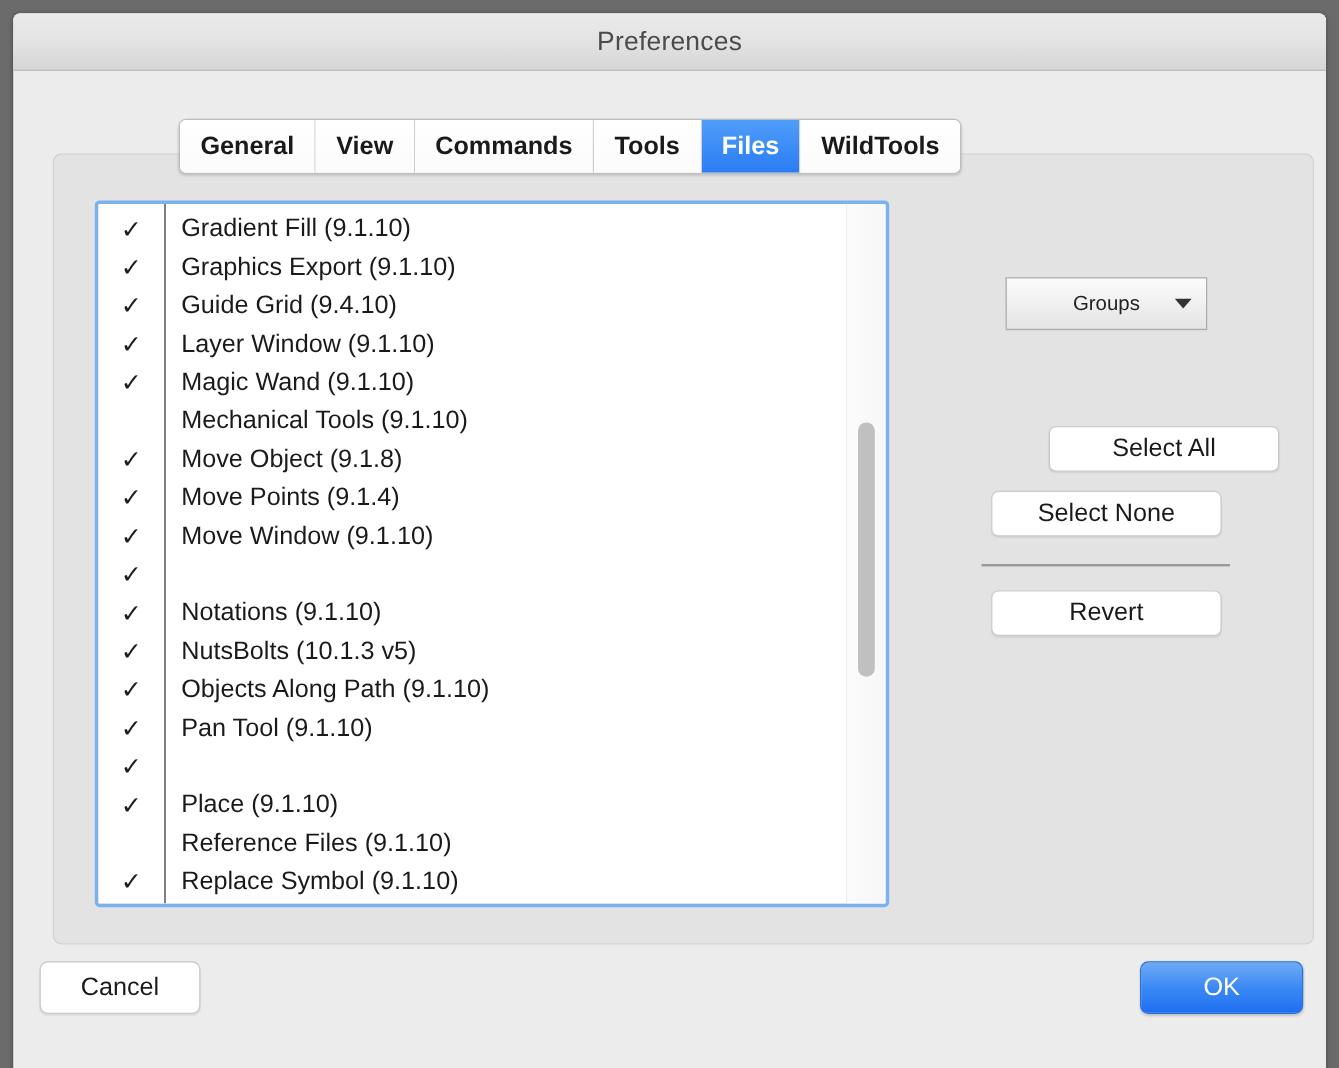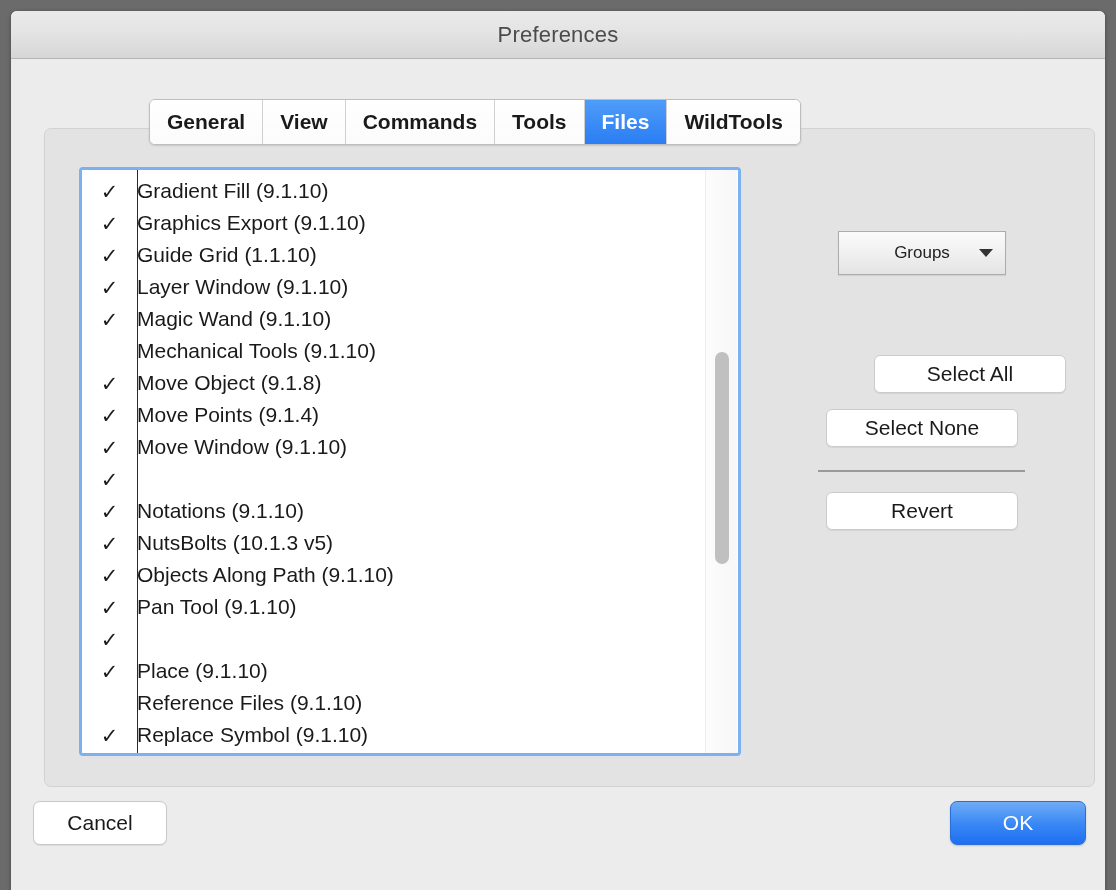--- a/index.html
+++ b/index.html
@@ -127,21 +127,21 @@
     cursor: default;
   }
   .row-check {
     width: 55px;
     text-align: center;
     font-size: 21px;
     color: #1c1c1c;
     line-height: 1;
   }
   .row-label {
-    padding-left: 0;
+    padding-left: 14px;
     font-size: 21px;
     color: #1a1a1a;
     white-space: nowrap;
   }
 
   
   .scroll-track {
     position: absolute;
     right: 1px;
     top: 0;
@@ -292,21 +292,21 @@
             <div class="row">
               <div class="row-check">✓</div>
               <div class="row-label">Gradient Fill (9.1.10)</div>
             </div>
             <div class="row">
               <div class="row-check">✓</div>
               <div class="row-label">Graphics Export (9.1.10)</div>
             </div>
             <div class="row">
               <div class="row-check">✓</div>
-              <div class="row-label">Guide Grid (1.1.10)</div>
+              <div class="row-label">Guide Grid (9.4.10)</div>
             </div>
             <div class="row">
               <div class="row-check">✓</div>
               <div class="row-label">Layer Window (9.1.10)</div>
             </div>
             <div class="row">
               <div class="row-check">✓</div>
               <div class="row-label">Magic Wand (9.1.10)</div>
             </div>
             <div class="row">

